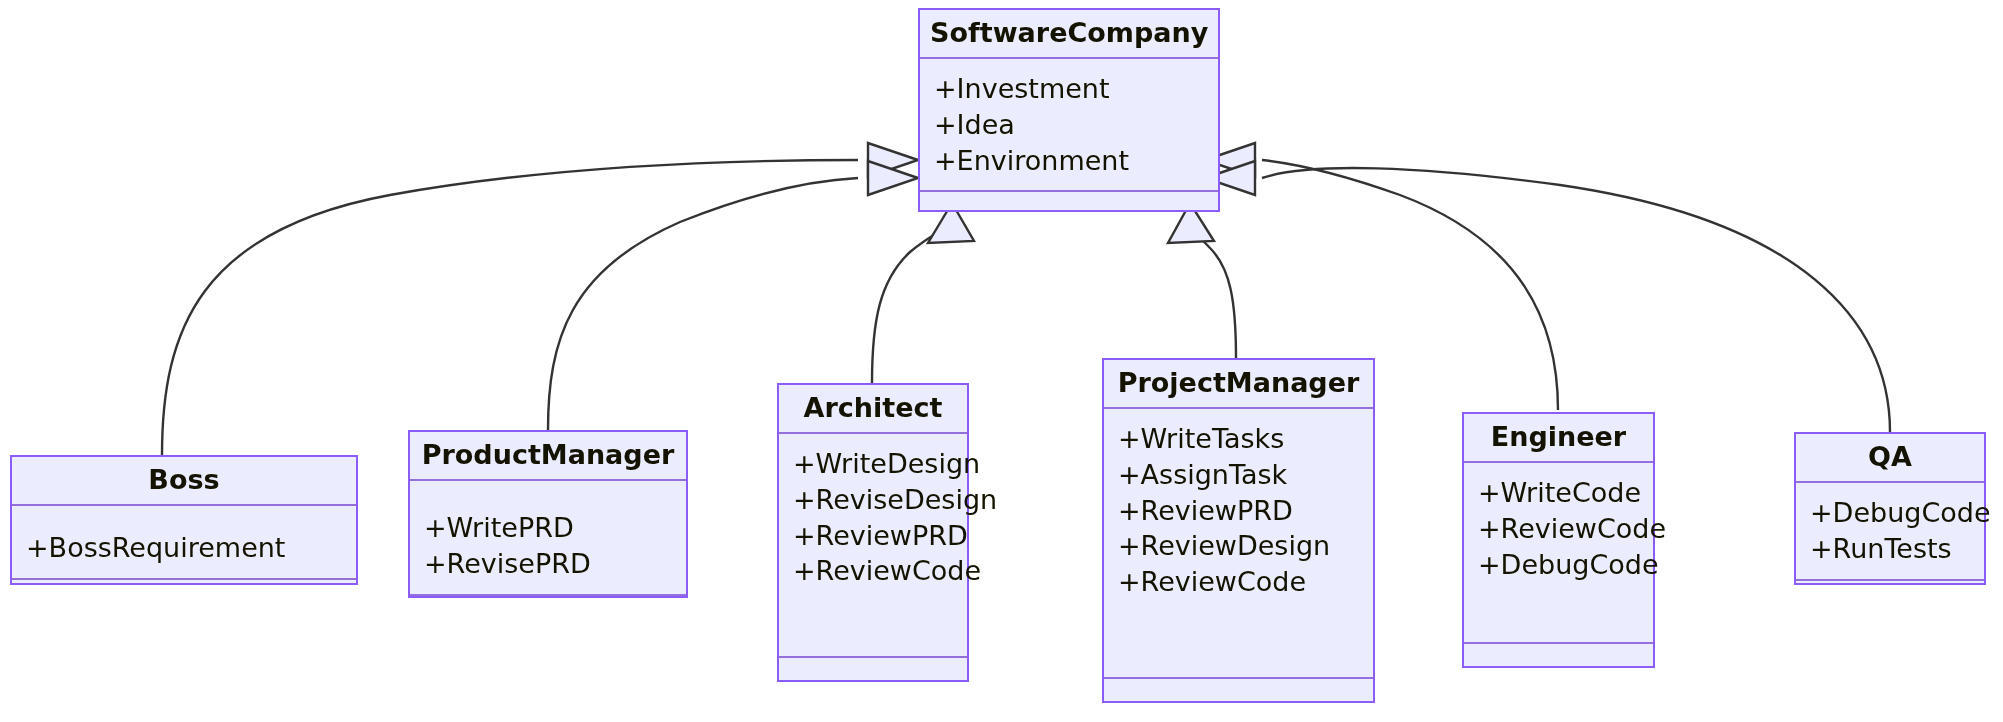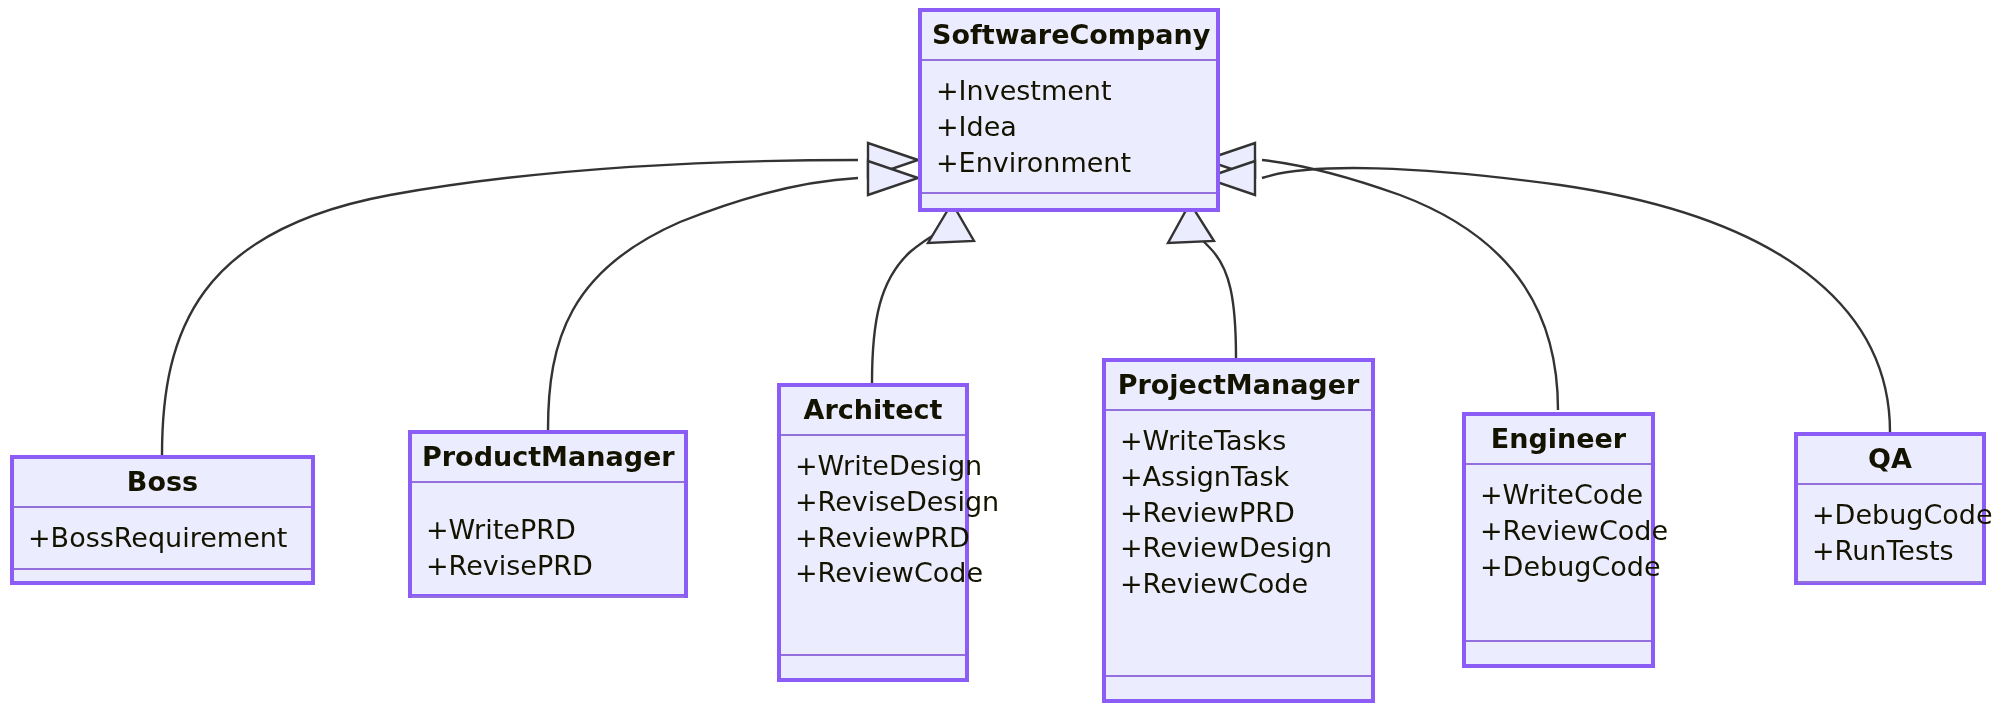--- a/index.html
+++ b/index.html
@@ -23,21 +23,21 @@
   #edge-layer {
     position: absolute;
     left: 0; top: 0;
     width: 2003px;
     height: 722px;
     pointer-events: none;
   }
   .uml-class {
     position: absolute;
     box-sizing: border-box;
-    border: 4px solid #8b5cf6;
+    border: 2px solid #8b5cf6;
     background: #ECECFF;
     display: flex;
     flex-direction: column;
   }
   .class-title {
     box-sizing: border-box;
     text-align: center;
     font-weight: bold;
     font-size: 27px;
     color: #131300;
@@ -93,21 +93,21 @@
   <div class="uml-class" style="left:918px; top:8px; width:302px; height:204px;">
     <div class="class-title">SoftwareCompany</div>
     <div class="class-attributes">
       <div class="attr-row">+Investment</div>
       <div class="attr-row">+Idea</div>
       <div class="attr-row">+Environment</div>
     </div>
     <div class="class-methods"></div>
   </div>
 
-  <div class="uml-class" style="left:10px; top:455px; width:305px; height:130px;">
+  <div class="uml-class" style="left:10px; top:455px; width:348px; height:130px;gap:12px;">
     <div class="class-title">Boss</div>
     <div class="class-attributes">
       <div class="attr-row">+BossRequirement</div>
     </div>
     <div class="class-methods"></div>
   </div>
 
   <div class="uml-class" style="left:408px; top:430px; width:280px; height:168px;gap:17px;">
     <div class="class-title">ProductManager</div>
     <div class="class-attributes">

